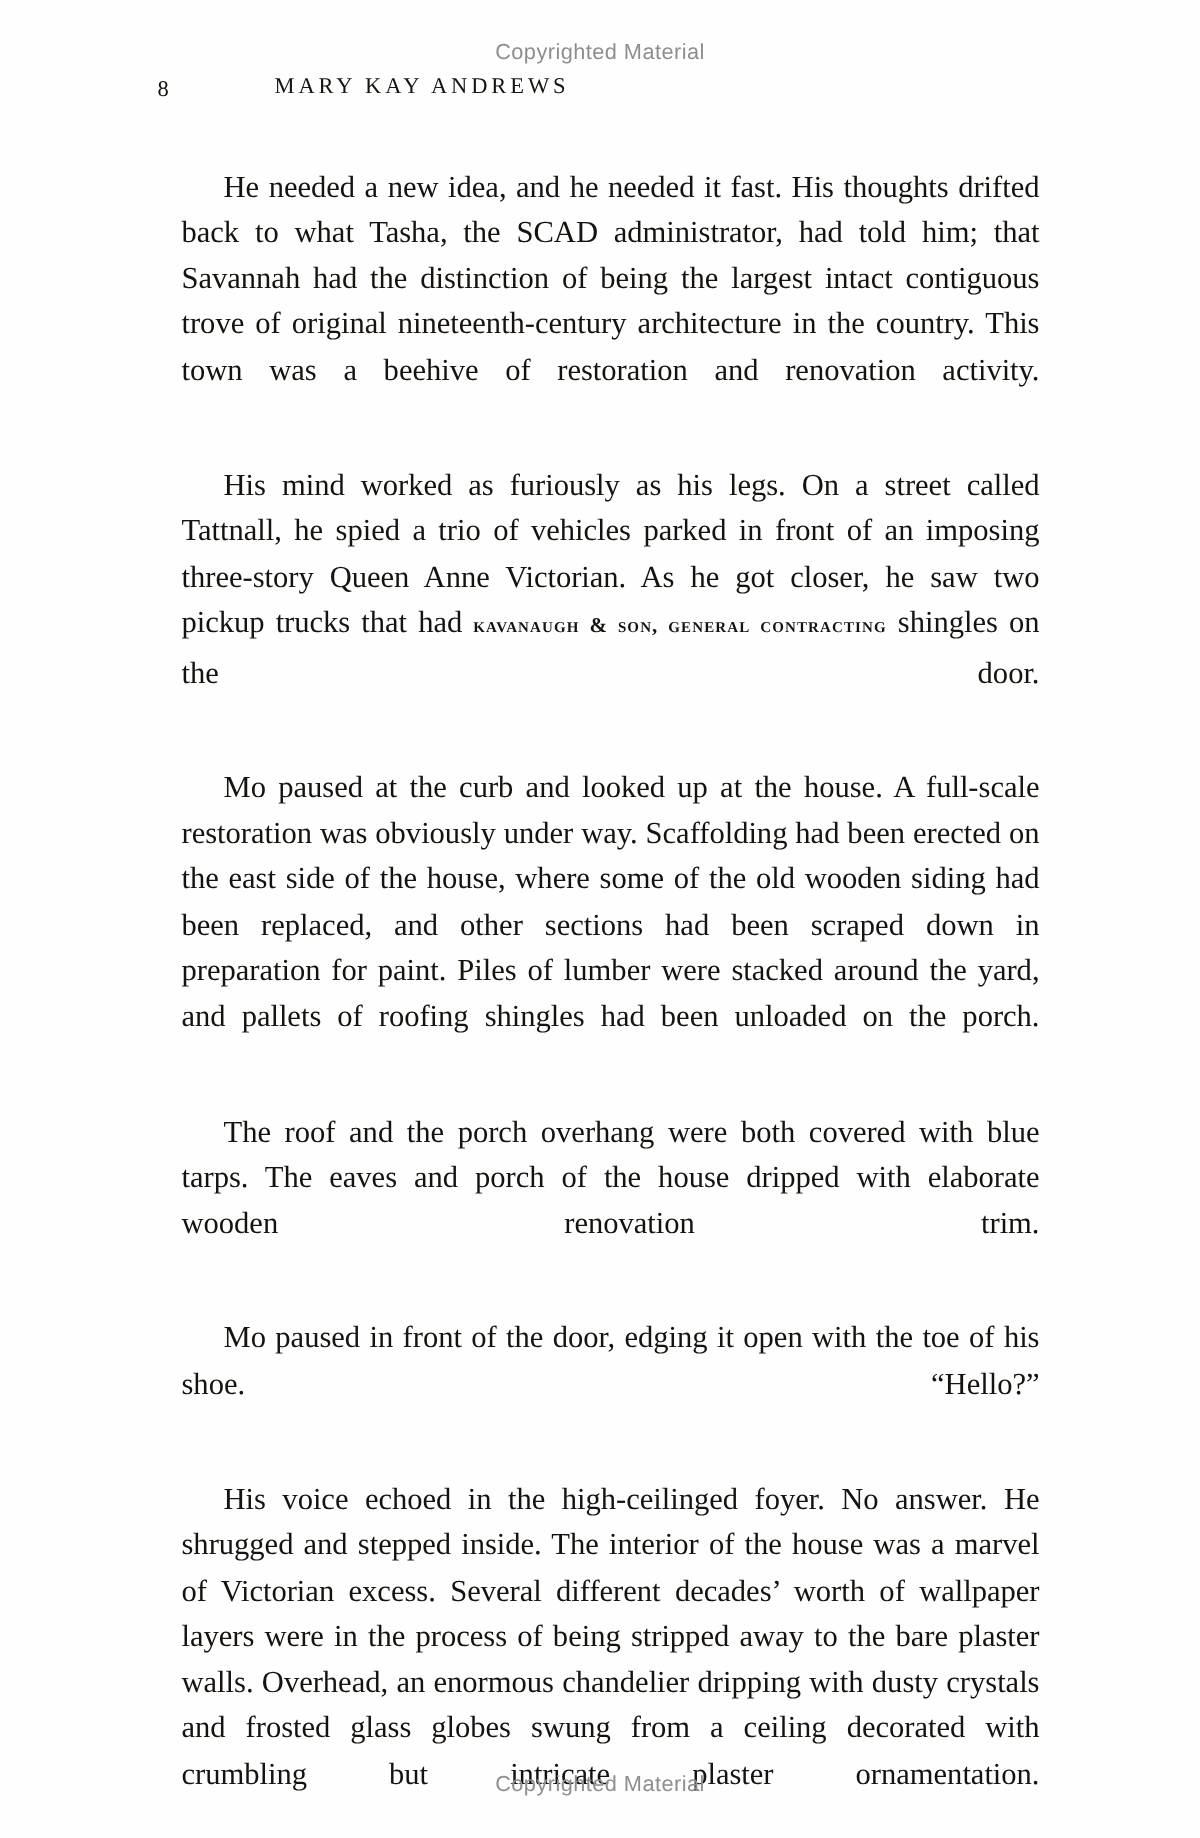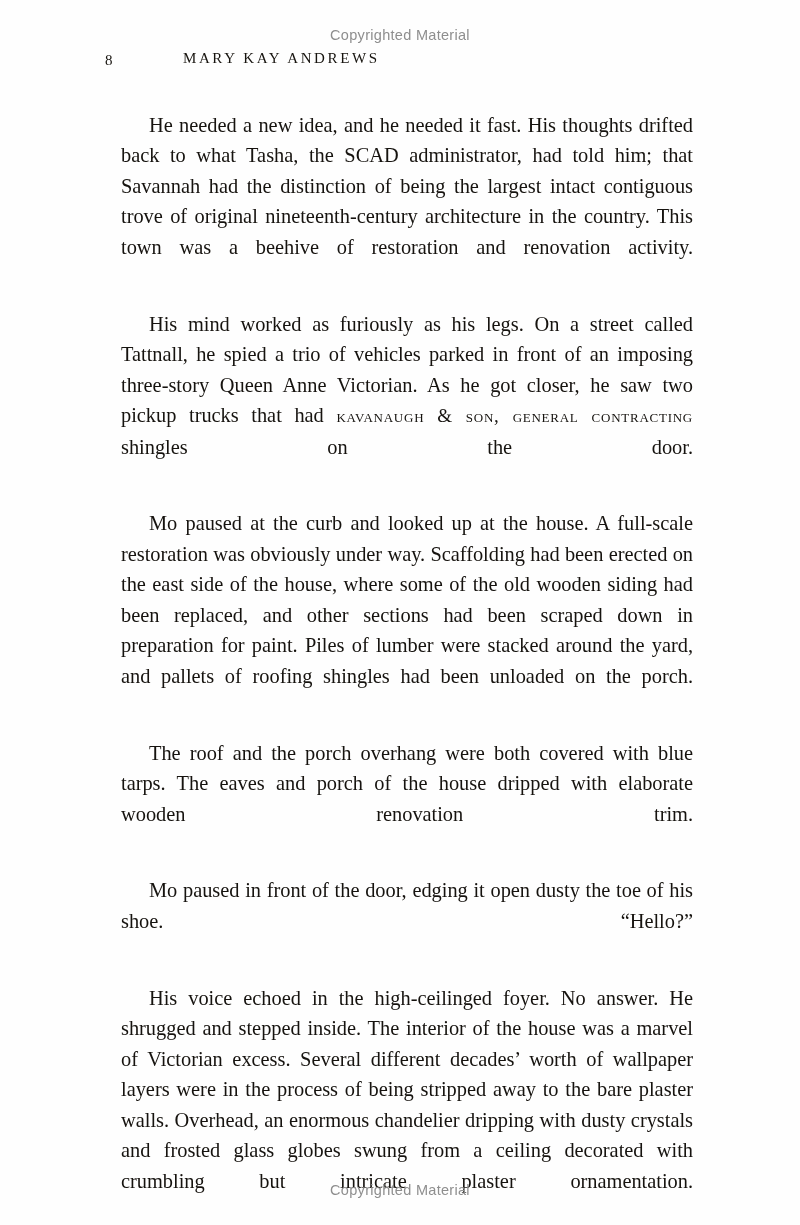--- a/index.html
+++ b/index.html
@@ -90,21 +90,22 @@
   
   .textblock p::after {
     content: "";
     display: inline-block;
     width: 100%;
   }
   .smallcaps {
     font-variant: small-caps;
     text-transform: lowercase;
     letter-spacing: 0.75px;
-    font-size: 19px;
+    font-size: 14px;
+    font-weight: bold;
   }
 </style>
 </head>
 <body>
 
 <div class="page">
 
   <div class="watermark watermark-top">Copyrighted Material</div>
 
   <div class="running-head">
@@ -116,21 +117,21 @@
 
     <p>He needed a new idea, and he needed it fast. His thoughts drifted back to what Tasha, the SCAD administrator, had told him; that Savannah had the distinction of being the largest intact contiguous trove of original nineteenth-century architecture in the country. This town was a beehive of restoration and renovation activity.</p>
 
     <p><span>His mind worked as furiously as his legs. On a street called Tattnall, he spied a trio of vehicles parked in front of an imposing three-story Queen Anne Victorian. As he got closer, he saw two pickup trucks that had </span><span class="smallcaps">KAVANAUGH &amp; SON, GENERAL CONTRACTING</span><span> shingles on the door.</span></p>
 
     <p>Mo paused at the curb and looked up at the house. A full-scale restoration was obviously under way. Scaffolding had been erected on the east side of the house, where some of the old wooden siding had been replaced, and other sections had been scraped down in preparation for paint. Piles of lumber were stacked around the yard, and pallets of roofing shingles had been unloaded on the porch.</p>
 
     <p>The roof and the porch overhang were both covered with blue tarps. The eaves and porch of the house dripped with elaborate wooden renovation trim.</p>
 
 
-    <p>Mo paused in front of the door, edging it open dusty the toe of his shoe. “Hello?”</p>
+    <p>Mo paused in front of the door, edging it open with the toe of his shoe. “Hello?”</p>
 
     <p>His voice echoed in the high-ceilinged foyer. No answer. He shrugged and stepped inside. The interior of the house was a marvel of Victorian excess. Several different decades’ worth of wallpaper layers were in the process of being stripped away to the bare plaster walls. Overhead, an enormous chandelier dripping with dusty crystals and frosted glass globes swung from a ceiling decorated with crumbling but intricate plaster ornamentation.</p>
 
   </div>
 
   <div class="watermark watermark-bottom">Copyrighted Material</div>
 
 </div>
 
 </body></html>

